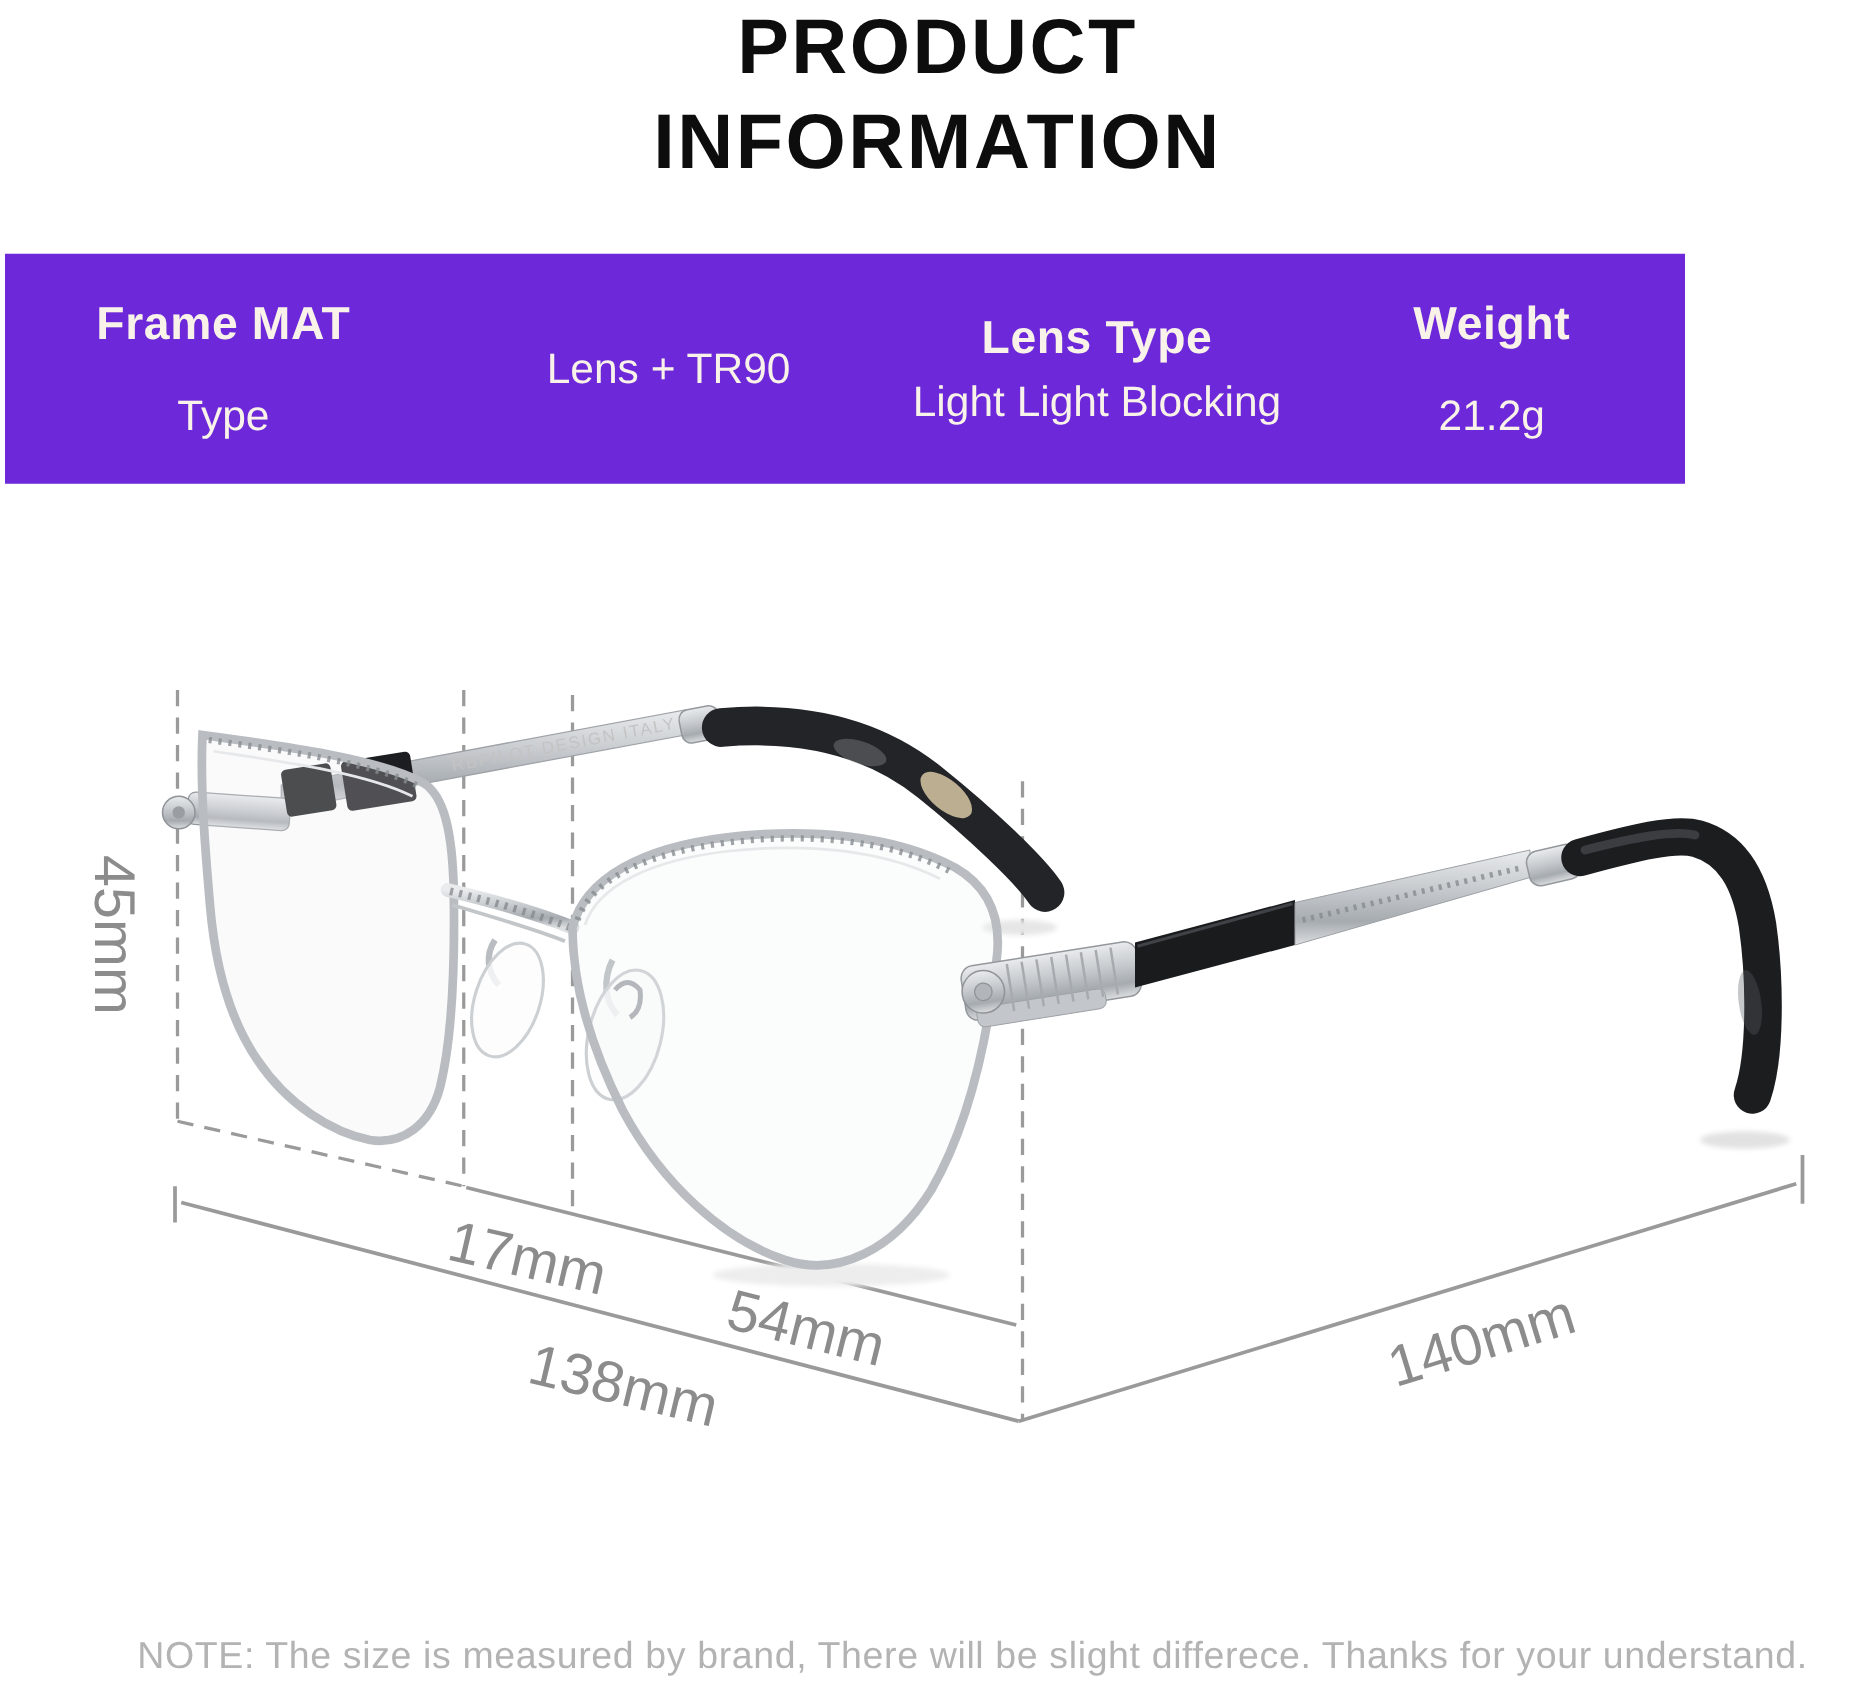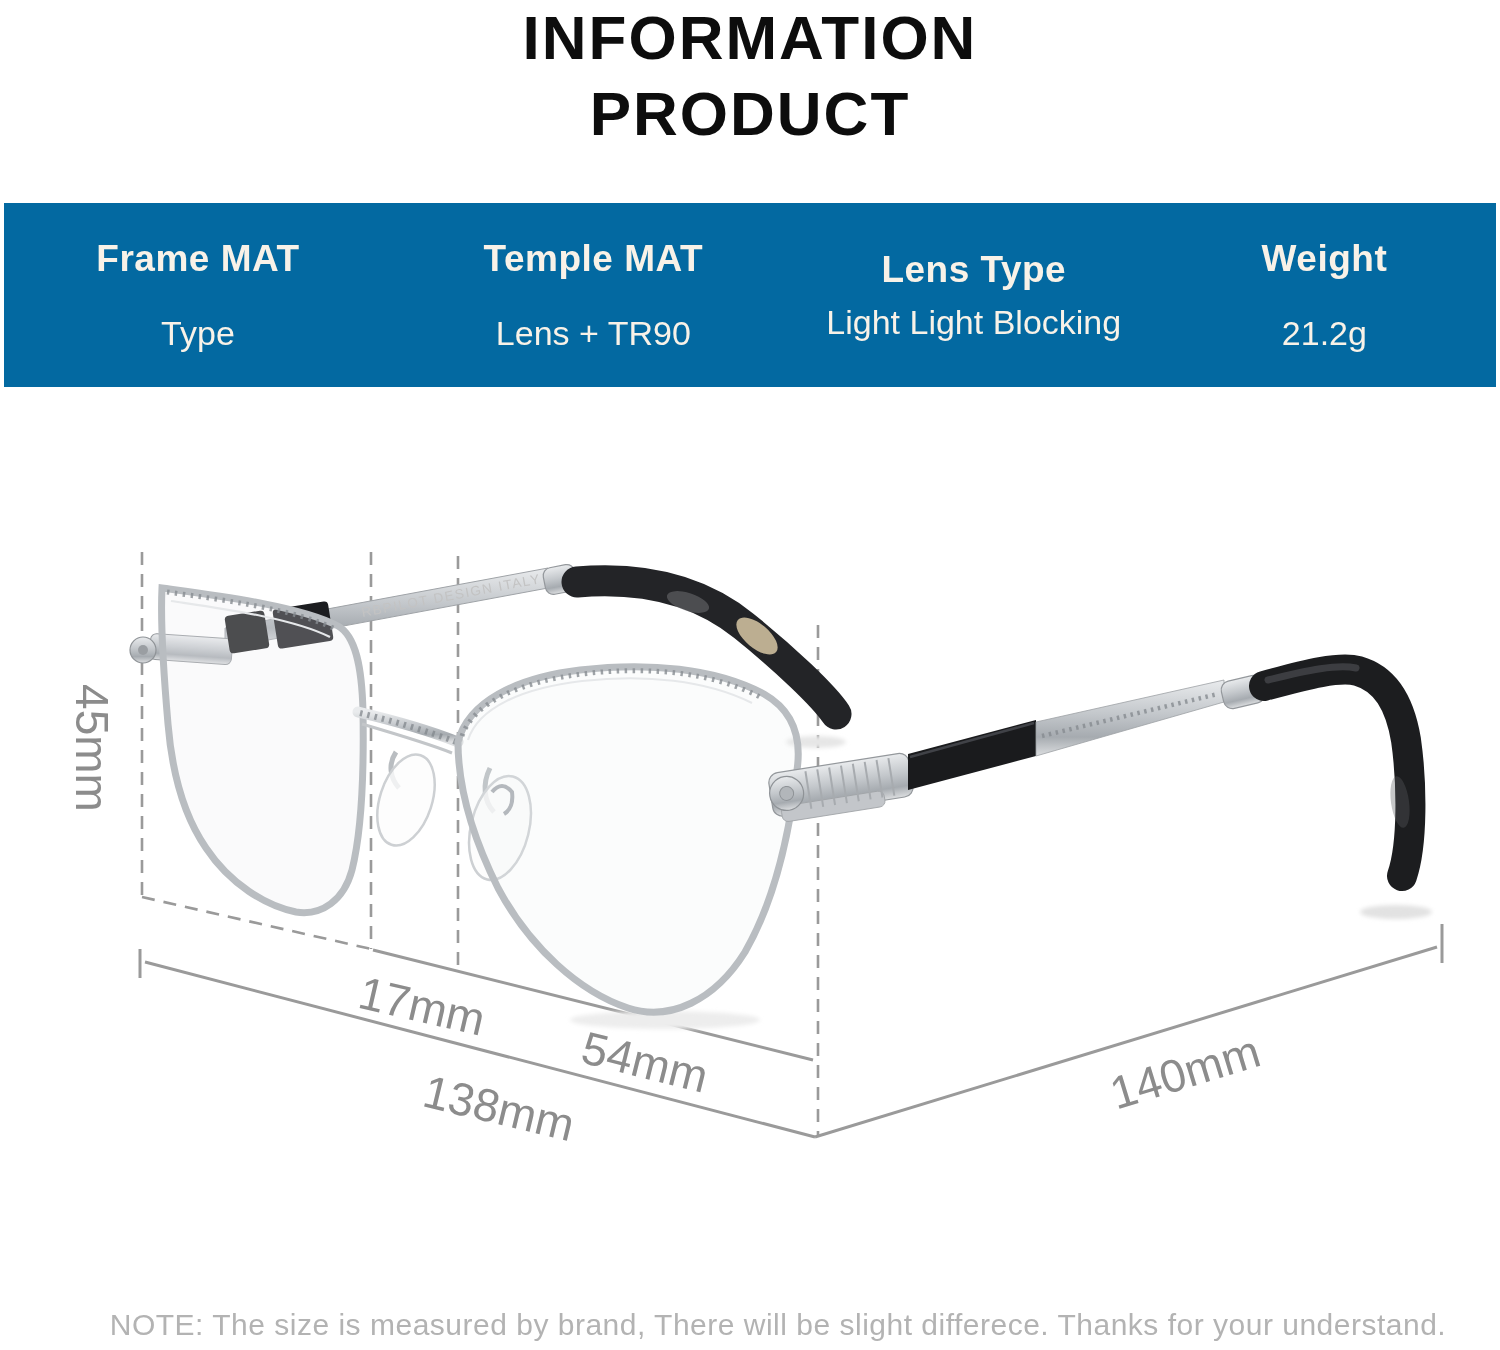--- a/index.html
+++ b/index.html
@@ -3,21 +3,21 @@
 <meta charset="utf-8">
 <style>
   html,body{margin:0;padding:0;background:#ffffff;}
   #stage{position:relative;width:1500px;height:1350px;background:#ffffff;overflow:hidden;
          font-family:"Liberation Sans", sans-serif;}
   
   #title{position:absolute;top:0px;left:0;width:1500px;text-align:center;
          font-weight:bold;font-size:62px;line-height:76px;letter-spacing:2px;color:#0d0d0d;}
   #title span{display:block;}
   
-  #banner{position:absolute;top:203px;left:4px;width:1492px;height:184px;background:#0369a1;
+  #banner{position:absolute;top:203px;left:4px;width:1344px;height:184px;background:#6d28d9;
           display:flex;align-items:center;color:#f8f2e8;}
   .banner-col{display:flex;flex-direction:column;justify-content:center;align-items:center;gap:34px;text-align:center;}
   .banner-col.c1{flex:0 0 26%;}
   .banner-col.c2{flex:0 0 27%;}
   .banner-col.c3{flex:0 0 24%;gap:12px;}
   .banner-col.c4{flex:0 0 23%;}
   .banner-label{font-size:37px;font-weight:bold;letter-spacing:0.5px;}
   .banner-value{font-size:34px;font-weight:400;}
   
   #diagram{position:absolute;left:0;top:0;width:1500px;height:1350px;}
@@ -26,31 +26,30 @@
         font-size:30px;color:#b3b3b3;letter-spacing:0.5px;margin-left:28px;}
   text.dim{font-family:"Liberation Sans", sans-serif;font-size:46px;fill:#8c8c8c;}
   text.engrave{font-family:"Liberation Sans", sans-serif;font-size:13.5px;fill:#c3c3c3;letter-spacing:1.5px;}
 </style>
 </head>
 <body>
 
 <div id="stage">
 
   <div id="title">
+    <span>PRODUCT</span>
     <span>INFORMATION</span>
-    <span>PRODUCT</span>
   </div>
 
   <div id="banner">
     <div class="banner-col c1">
       <div class="banner-label">Frame MAT</div>
       <div class="banner-value">Type</div>
     </div>
     <div class="banner-col c2">
-      <div class="banner-label">Temple MAT</div>
       <div class="banner-value">Lens + TR90</div>
     </div>
     <div class="banner-col c3">
       <div class="banner-label">Lens Type</div>
       <div class="banner-value">Light Light Blocking</div>
     </div>
     <div class="banner-col c4">
       <div class="banner-label">Weight</div>
       <div class="banner-value">21.2g</div>
     </div>

